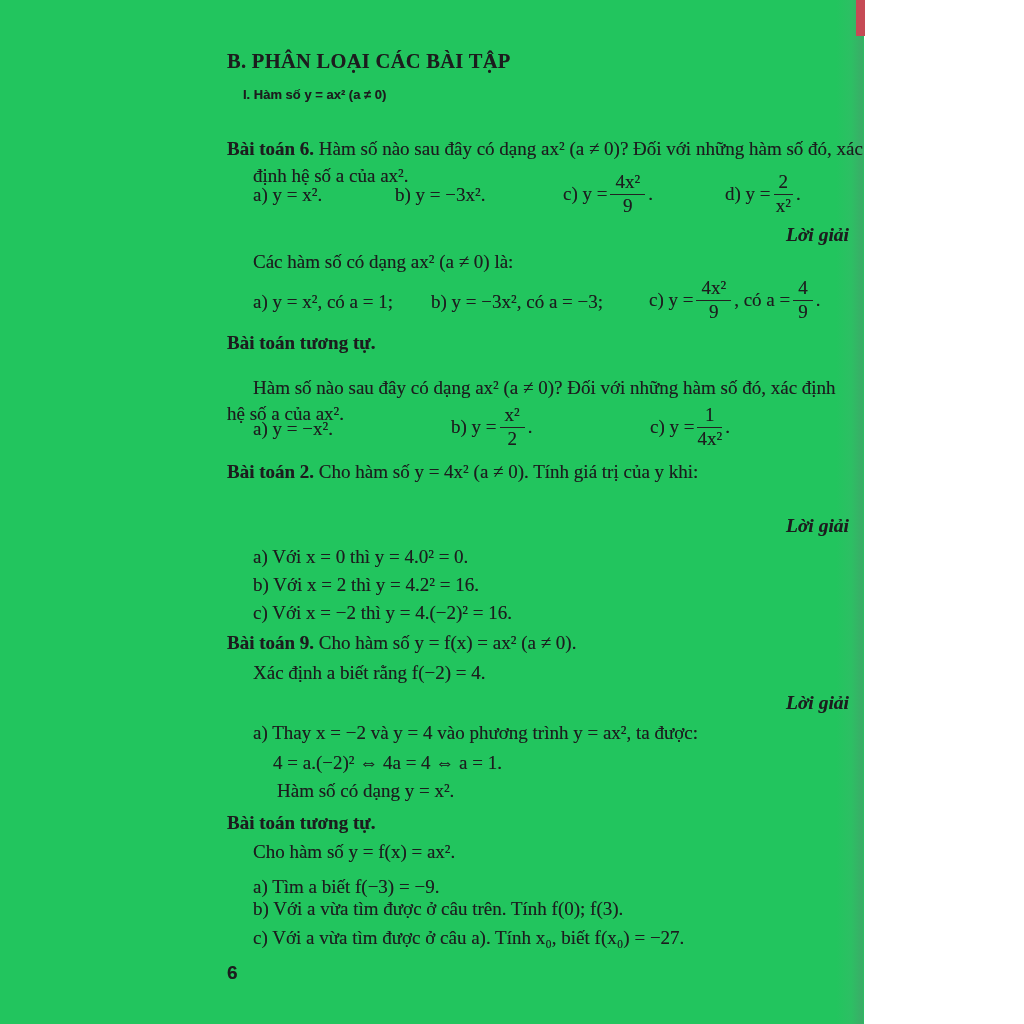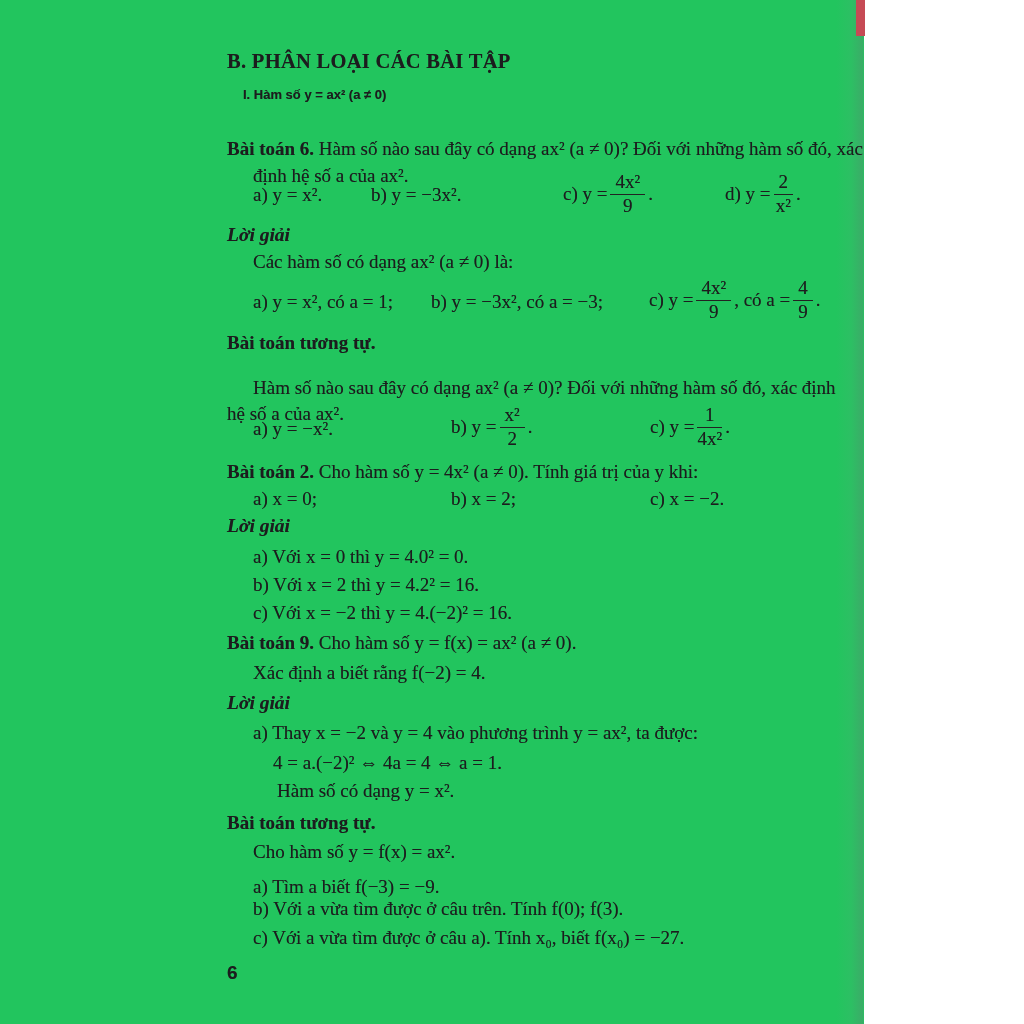--- a/index.html
+++ b/index.html
@@ -20,21 +20,21 @@
 
   .h-b{position:absolute;top:50px;left:0;font-weight:bold;font-size:20.5px;letter-spacing:0.3px;white-space:nowrap;}
   .h-i{position:absolute;top:87px;left:16px;font-family:"Liberation Sans","DejaVu Sans",sans-serif;
     font-weight:bold;font-size:13px;white-space:nowrap;}
 
   .para{position:absolute;left:0;width:622px;line-height:27px;}
   .hang{padding-left:26px;text-indent:-26px;}
   .find{text-indent:26px;line-height:26px;}
 
   .line{position:absolute;white-space:nowrap;line-height:23px;}
-  .sol-label{position:absolute;left:0;width:100%;text-align:left;
+  .sol-label{position:absolute;left:0;width:100%;text-align:right;
     font-weight:bold;font-style:italic;font-size:19.5px;}
 
   .row{position:absolute;left:0;width:622px;}
   .row .opt{position:absolute;white-space:nowrap;}
   .opt.fx{display:inline-flex;align-items:center;}
   .frac{display:inline-block;text-align:center;line-height:1.08;margin:0 3px;}
   .frac .num{display:block;padding:0 5px 1px;border-bottom:1.4px solid #222;}
   .frac .den{display:block;padding-top:1px;}
 
   .pagenum{position:absolute;top:962px;left:0;font-weight:bold;
@@ -51,21 +51,21 @@
 
   <div class="content">
 
     <div class="h-b">B. PHÂN LOẠI CÁC BÀI TẬP</div>
     <div class="h-i">I. Hàm số y = ax² (a ≠ 0)</div>
 
     <p class="para hang" style="top:116px"><b>Bài toán 6.</b><span> Hàm số nào sau đây có dạng ax² (a ≠ 0)? Đối với những hàm số đó, xác định hệ số a của ax².</span></p>
 
     <div class="row" style="top:172px;height:54px">
       <span class="opt" style="left:26px;top:12px">a) y = x².</span>
-      <span class="opt" style="left:144px;top:12px">b) y = −3x².</span>
+      <span class="opt" style="left:168px;top:12px">b) y = −3x².</span>
       <span class="opt fx" style="left:336px;top:0">
         <span>c) y = </span>
         <span class="frac">
             <span class="num">4x²</span>
             <span class="den">9</span>
           </span>
         <span>.</span>
       </span>
       <span class="opt fx" style="left:498px;top:0">
         <span>d) y = </span>
@@ -117,25 +117,20 @@
         <span class="frac">
             <span class="num">1</span>
             <span class="den">4x²</span>
           </span>
         <span>.</span>
       </span>
     </div>
 
     <div class="line" style="top:460px;left:0"><b>Bài toán 2.</b><span> Cho hàm số y = 4x² (a ≠ 0). Tính giá trị của y khi:</span></div>
 
-    <div class="row" style="top:488px;height:24px">
-      <span class="opt" style="left:26px;top:0">a) x = 0;</span>
-      <span class="opt" style="left:224px;top:0">b) x = 2;</span>
-      <span class="opt" style="left:423px;top:0">c) x = −2.</span>
-    </div>
 
     <div class="sol-label" style="top:515px">Lời giải</div>
 
     <div class="line" style="top:545px;left:26px">a) Với x = 0 thì y = 4.0² = 0.</div>
     <div class="line" style="top:573px;left:26px">b) Với x = 2 thì y = 4.2² = 16.</div>
     <div class="line" style="top:601px;left:26px">c) Với x = −2 thì y = 4.(−2)² = 16.</div>
 
     <div class="line" style="top:631px;left:0"><b>Bài toán 9.</b><span> Cho hàm số y = f(x) = ax² (a ≠ 0).</span></div>
     <div class="line" style="top:661px;left:26px">Xác định a biết rằng f(−2) = 4.</div>
 

